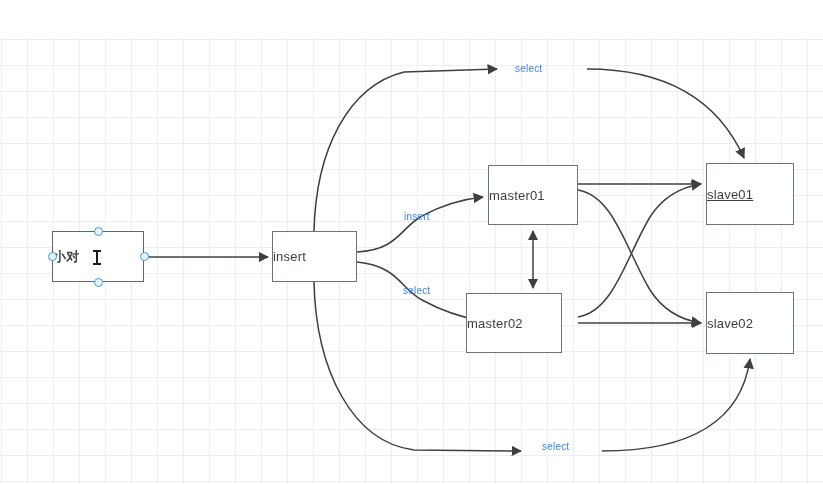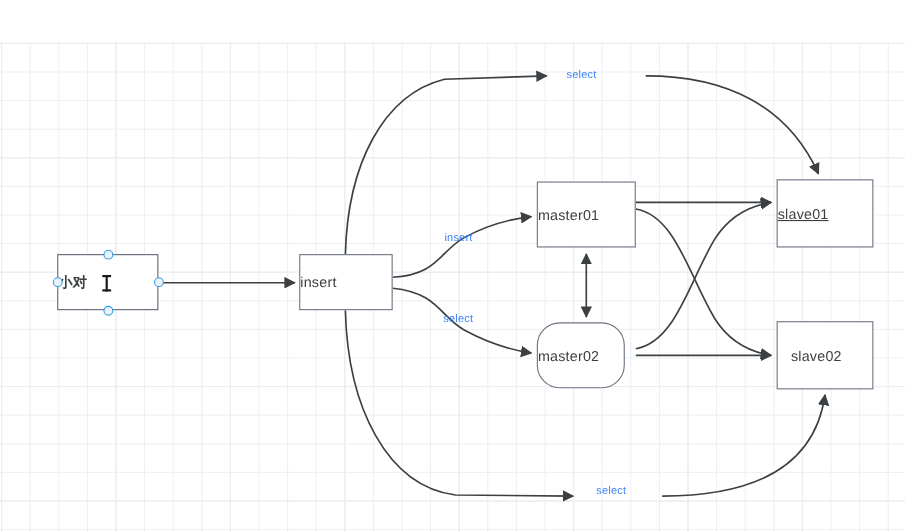--- a/index.html
+++ b/index.html
@@ -151,29 +151,29 @@
   <div class="handle" style="left:139.5px; top:252px;"></div>
 
   <div class="node" style="left:272px; top:231px; width:85px; height:51px;">
     <span>insert</span>
   </div>
 
   <div class="node" style="left:488px; top:165px; width:90px; height:60px;">
     <span>master01</span>
   </div>
 
-  <div class="node" style="left:488px; top:293px; width:80px; height:60px;border-radius:21px;">
+  <div class="node" style="left:466px; top:293px; width:96px; height:60px;">
     <span>master02</span>
   </div>
 
   <div class="node" style="left:706px; top:163px; width:88px; height:62px;text-decoration:underline;">
     <span>slave01</span>
   </div>
 
-  <div class="node" style="left:706px; top:292px; width:88px; height:62px;padding-left:12px;">
+  <div class="node" style="left:706px; top:292px; width:88px; height:62px;">
     <span>slave02</span>
   </div>
 
   <div class="edge-label" style="left:515px; top:63px;">select</div>
 
   <div class="edge-label" style="left:404px; top:211px;">insert</div>
 
   <div class="edge-label" style="left:403px; top:285px;">select</div>
 
   <div class="edge-label" style="left:542px; top:441px;">select</div>

